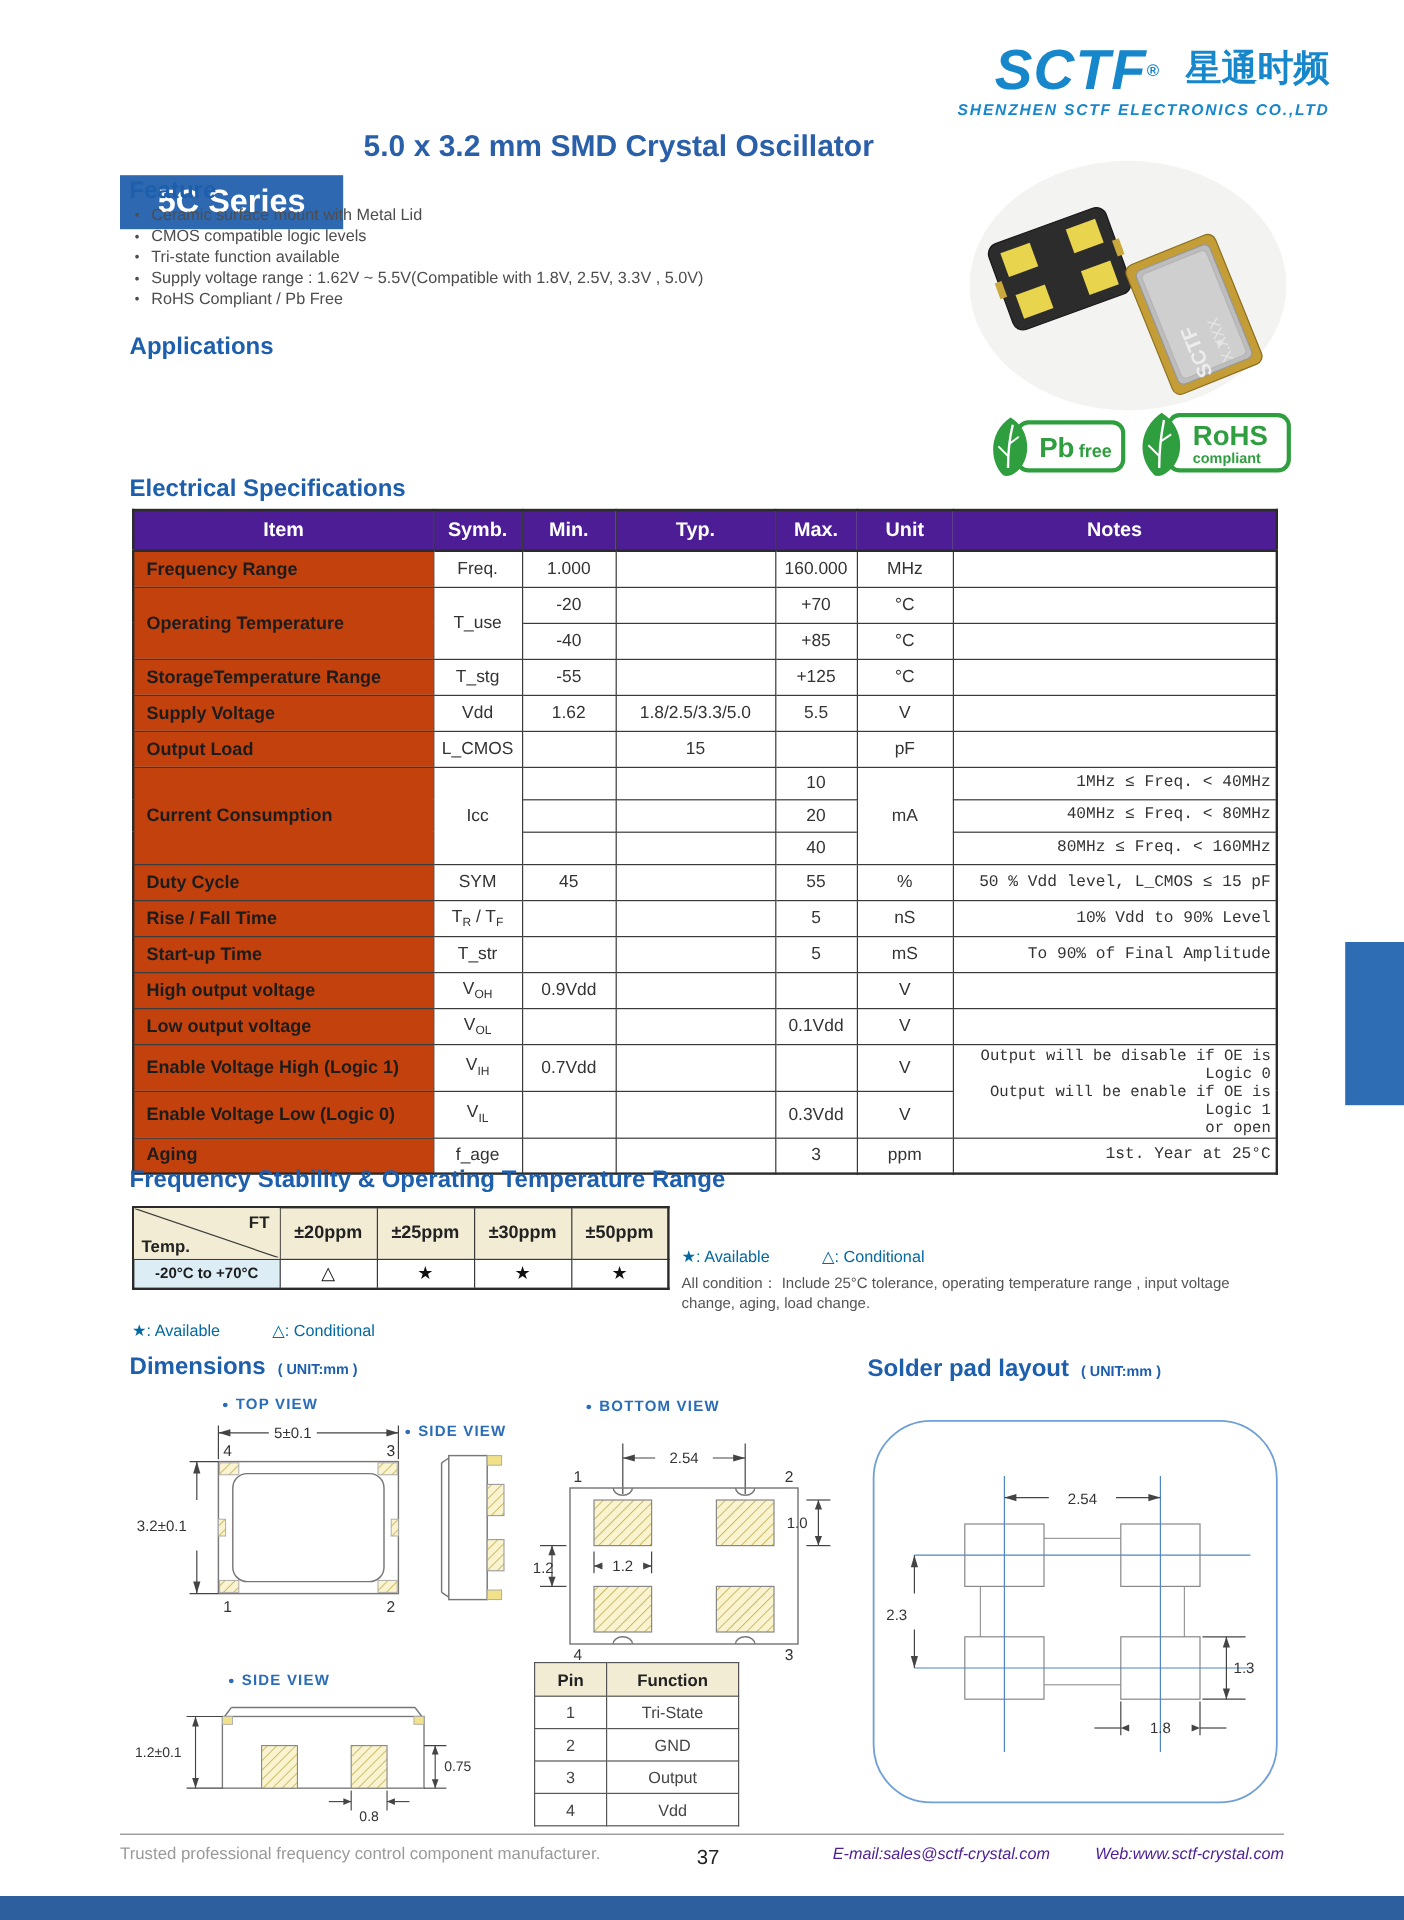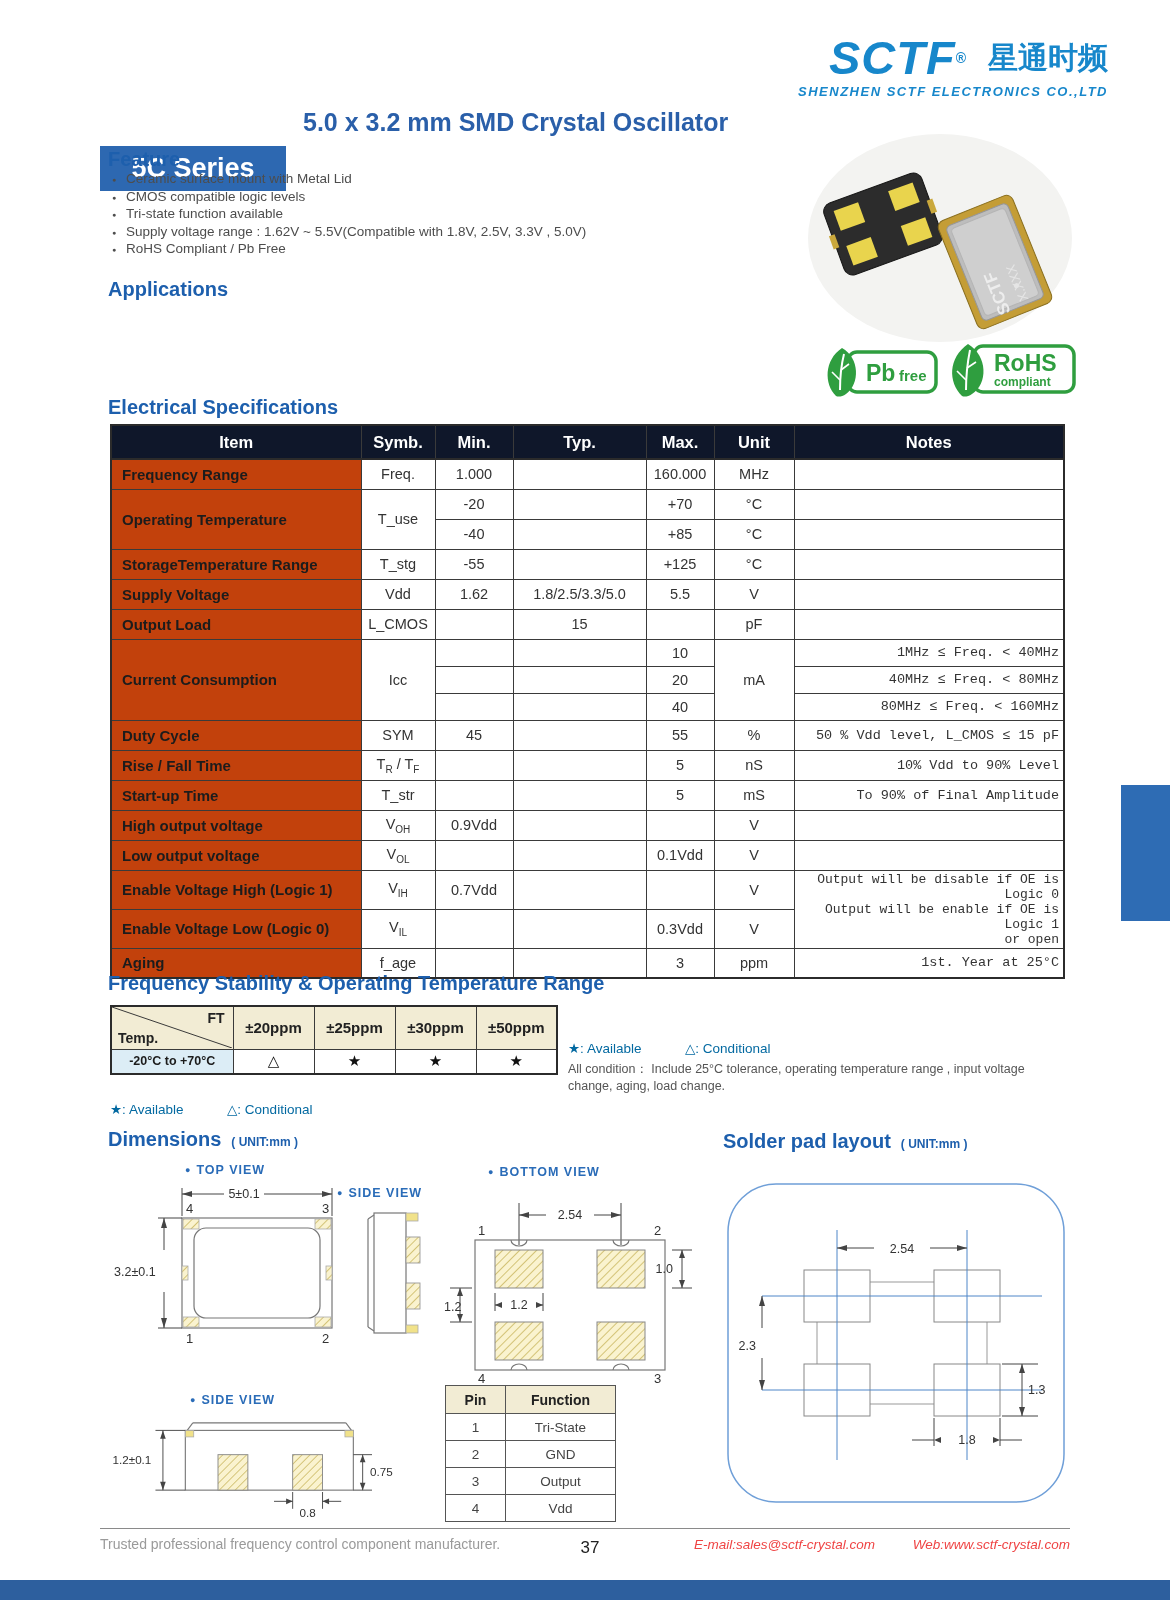--- a/index.html
+++ b/index.html
@@ -22,21 +22,21 @@
   .unit-note { font-size:12px; font-weight:bold; color:#1d5fad; margin-left:10px; }
 
   ul.bullets { position:absolute; list-style:none; }
   ul.bullets li { font-size:13.5px; color:#4d4d4d; line-height:17.5px; padding-left:14px; position:relative; }
   ul.bullets li::before { content:"●"; position:absolute; left:0; top:1px; font-size:7px; color:#4d4d4d; }
 
   
   table.spec { position:absolute; left:110px; top:424px; width:953px; border-collapse:collapse; table-layout:fixed;
     border:2px solid #2b2b2b; }
   table.spec th, table.spec td { border:1px solid #3a3a3a; font-size:14.5px; color:#333; text-align:center; vertical-align:middle; padding:1px 4px; }
-  table.spec th { background:#0f172a; color:#fff; font-size:16.5px; font-weight:bold; height:34px; border-bottom:2px solid #2b2b2b; }
+  table.spec th { background:#4c1d95; color:#fff; font-size:16.5px; font-weight:bold; height:34px; border-bottom:2px solid #2b2b2b; }
   table.spec td.c-item { background:#c2410c; text-align:left; padding-left:10px; font-size:15px; font-weight:bold; color:#1c1c1c; }
   table.spec td.c-notes { text-align:right; padding-left:10px; font-size:13.5px;font-family:Liberation Mono, monospace; }
   table.spec tr.h30 td { height:30px; }
   table.spec tr.h27 td { height:27px; }
   table.spec sub { font-size:10px; }
   .notes-lines div { line-height:15px; font-size:13px; }
 
   
   table.ft { position:absolute; left:110px; top:1005px; width:446px; border-collapse:collapse; table-layout:fixed; border:2px solid #2b2b2b; }
   table.ft th, table.ft td { border:1px solid #3a3a3a; text-align:center; vertical-align:middle; }
@@ -63,21 +63,21 @@
 
   
   table.pin { position:absolute; left:445px; top:1385px; width:170px; border-collapse:collapse; table-layout:fixed; border:1.5px solid #555; }
   table.pin th { background:#f2ecd4; font-size:14px; font-weight:bold; color:#222; height:28px; border:1px solid #555; }
   table.pin td { font-size:13.5px; color:#444; text-align:center; height:27px; border:1px solid #555; }
 
   
   .footer-line { position:absolute; left:100px; top:1528px; width:970px; height:1px; background:#8a8a8a; }
   .footer-tag { position:absolute; left:100px; top:1536px; font-size:14px; color:#9a9a9a; }
   .footer-page { position:absolute; left:560px; top:1538px; width:60px; text-align:center; font-size:17px; color:#222; }
-  .footer-links { position:absolute; right:100px; top:1537px; font-size:13.5px; font-style:italic; color:#ef4444; }
+  .footer-links { position:absolute; right:100px; top:1537px; font-size:13.5px; font-style:italic; color:#4c1d95; }
   .footer-links span + span { margin-left:34px; }
   .bottom-bar { position:absolute; left:0; top:1580px; width:1170px; height:20px; background:#2d5f9e; }
   .side-tab { position:absolute; left:1121px; top:785px; width:49px; height:136px; background:#2e6cb4; }
 </style>
 </head>
 <body>
 
 <div class="page">
 
   <div class="logo-block">

